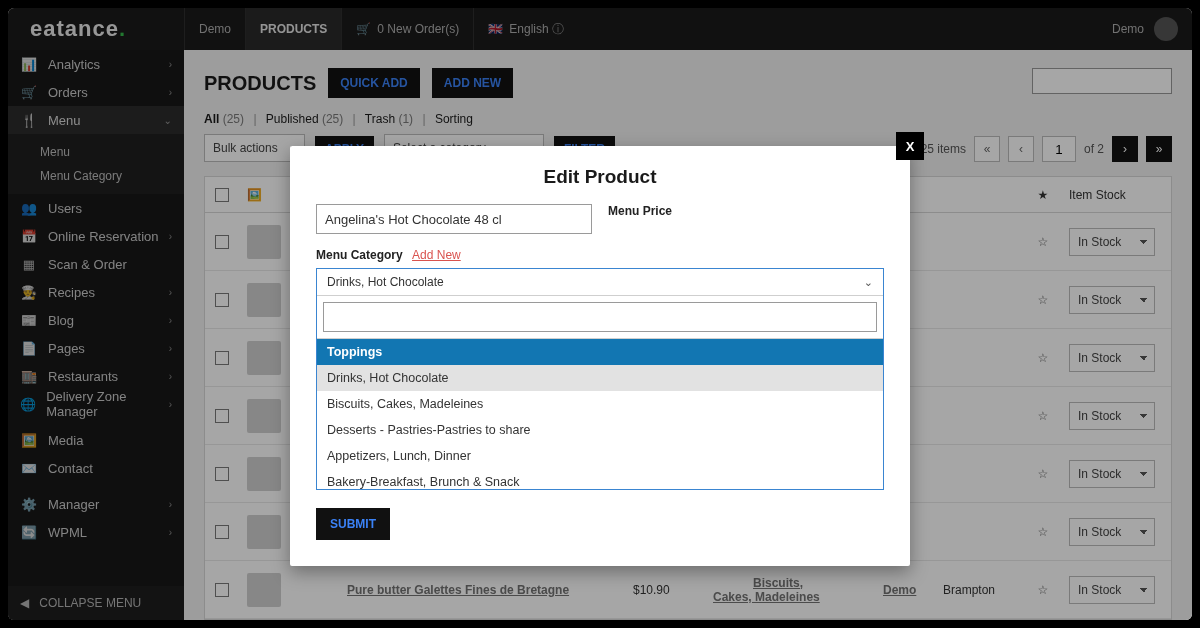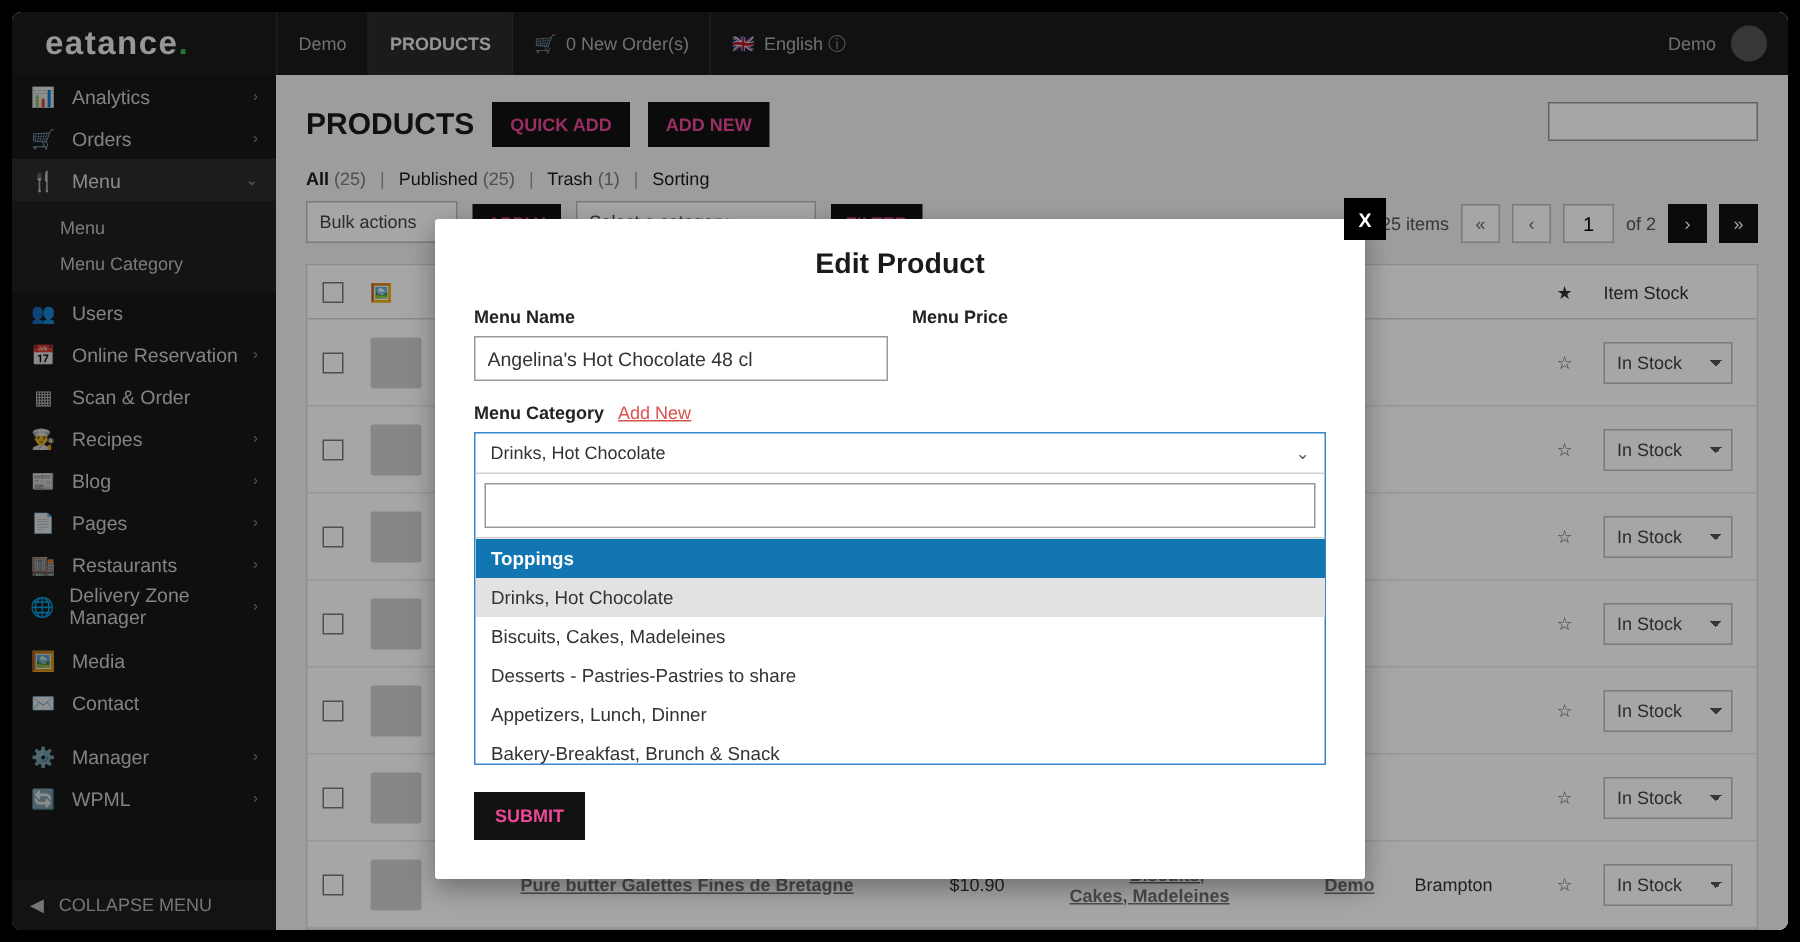--- a/index.html
+++ b/index.html
@@ -26,21 +26,21 @@
   .side-item .sicon{width:18px;display:flex;justify-content:center;opacity:.85;}
   .side-item .chev{margin-left:auto;font-size:10px;opacity:.6;}
   .side-sub{padding:6px 0 6px 12px;background:#1f1f1f;}
   .side-sub .sub{padding:5px 12px 5px 20px;font-size:12px;color:#bdbdbd;cursor:pointer;}
   .collapse-bar{margin-top:auto;height:34px;background:#1e1e1e;display:flex;align-items:center;gap:10px;padding:0 12px;color:#b4b4b4;font-size:12px;}
 
   .content{flex:1;background:#f1f1f1;padding:18px 20px;overflow:hidden;position:relative;}
   .page-header{display:flex;align-items:center;gap:12px;}
   .page-title{font-size:20px;font-weight:700;color:#1b1b1b;}
   .btn{border:none;cursor:pointer;font-weight:700;font-size:12px;}
-  .btn.dark{background:#111;color:#ec4899;padding:8px 12px;}
+  .btn.dark{background:#111;color:#3b82f6;padding:8px 12px;}
   .subsubsub{margin-top:14px;color:#555;font-size:12px;}
   .subsubsub a{color:#1b1b1b;text-decoration:none;}
   .subsubsub .muted{color:#7a7a7a;}
   .subsubsub .sep{color:#999;margin:0 6px;}
 
   .filters-row{display:flex;align-items:flex-end;gap:10px;margin-top:8px;}
   .select{height:28px;border:1px solid #bcbcbc;background:#fff;padding:0 26px 0 8px;font-size:12px;color:#444;appearance:none;-webkit-appearance:none;background-image:linear-gradient(45deg,transparent 50%,#555 50%),linear-gradient(-45deg,transparent 50%,#555 50%);background-position:right 10px center,right 6px center;background-size:4px 4px,4px 4px;background-repeat:no-repeat;}
   .btn.sm{padding:6px 10px;}
   .tablenav-right{margin-left:auto;display:flex;align-items:center;gap:8px;color:#555;font-size:12px;}
   .square{width:26px;height:26px;display:inline-flex;align-items:center;justify-content:center;border:1px solid #bcbcbc;background:#fff;color:#666;}
@@ -385,21 +385,20 @@
 
     </div>
   </div>
 
   <div class="overlay"></div>
   <div class="modal">
     <div class="close">X</div>
     <h2>Edit Product</h2>
     <div class="grid">
       <div class="field">
-        <label>Menu Name</label>
         <input type="text" value="Angelina's Hot Chocolate 48 cl" style="">
       </div>
       <div class="field">
         <label>Menu Price</label>
       </div>
     </div>
     <div class="catlabel-row">
       <span>Menu Category</span>
       <span class="addnew">Add New</span>
     </div>

